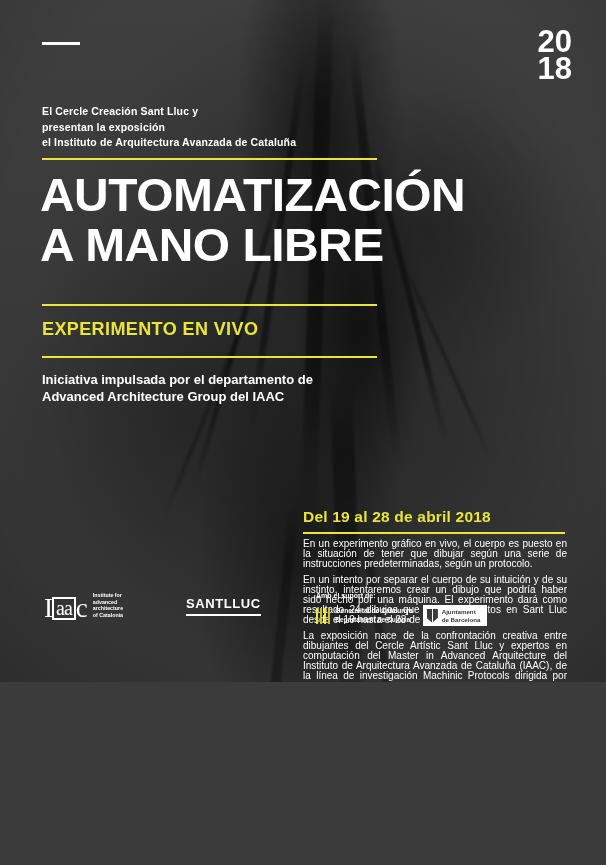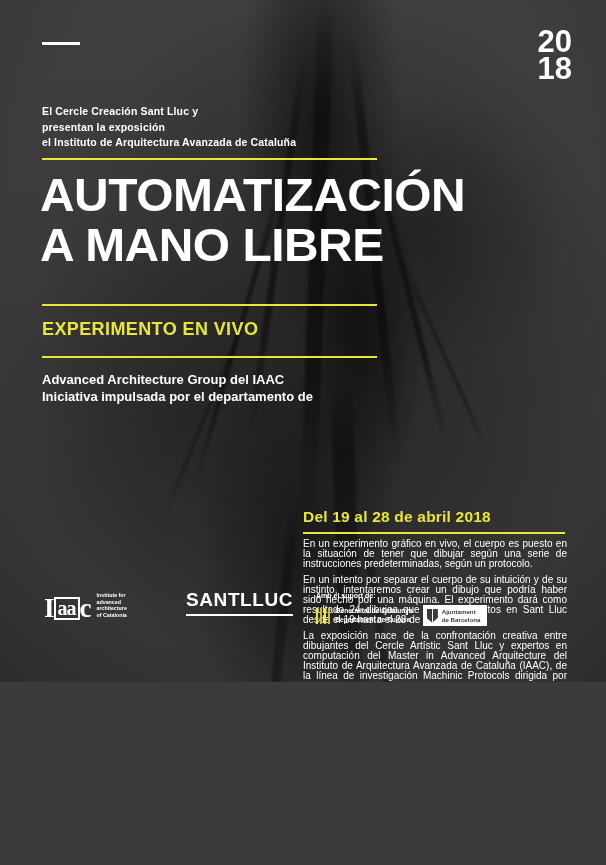--- a/index.html
+++ b/index.html
@@ -167,21 +167,21 @@
 
   
   .footer { position: absolute; left: 0; right: 0; bottom: 0; height: 100px; }
   .logo-iaac {
     position: absolute; left: 44px; bottom: 62px;
     display: flex; align-items: flex-end; gap: 6px;
   }
   .logo-iaac .mark {
     color: #ffffff;
     font-family: "Liberation Serif", serif;
-    font-weight: bold;
+    font-weight: normal;
     font-size: 27px;
     line-height: 24px;
     letter-spacing: -1px;
   }
   .logo-iaac .mark .a-box {
     display: inline-block;
     border: 2px solid #ffffff;
     padding: 0 2px;
     line-height: 19px;
     font-size: 20px;
@@ -191,21 +191,21 @@
     color: #ffffff;
     font-size: 5.3px;
     line-height: 6.4px;
     font-weight: bold;
     padding-bottom: 2px;
   }
   .logo-santlluc {
     position: absolute; left: 186px; bottom: 66px;
     color: #ffffff;
     font-weight: bold;
-    font-size: 19px;
+    font-size: 13px;
     letter-spacing: .6px;
   }
   .logo-santlluc .bar {
     display: block;
     height: 2px;
     background: #ffffff;
     margin-top: 3px;
   }
 
   .support {
@@ -287,22 +287,22 @@
       <span class="ln">a mano libre</span>
     </h1>
 
     <div class="rule r2"></div>
 
     <div class="subtitle">EXPERIMENTO EN VIVO</div>
 
     <div class="rule r3"></div>
 
     <div class="initiative">
+      <div>Iniciativa impulsada por el departamento de</div>
       <div>Advanced Architecture Group del IAAC</div>
-      <div>Iniciativa impulsada por el departamento de</div>
     </div>
 
     <div class="dates">Del 19 al 28 de abril 2018</div>
     <div class="rule r4"></div>
 
     <div class="body-copy">
       <p>En un experimento gráfico en vivo, el cuerpo es puesto en la situación de tener que dibujar según una serie de instrucciones predeterminadas, según un protocolo.</p>
       <p>En un intento por separar el cuerpo de su intuición y de su instinto, intentaremos crear un dibujo que podría haber sido hecho por una máquina. El experimento dará como resultado 24 dibujos que serán expuestos en Sant Lluc desde el 19 hasta el 28 de abril.</p>
       <p>La exposición nace de la confrontación creativa entre dibujantes del Cercle Artístic Sant Lluc y expertos en computación del Master in Advanced Arquitecture del Instituto de Arquitectura Avanzada de Cataluña (IAAC), de la línea de investigación Machinic Protocols dirigida por Edouard Cabay.</p>
     </div>

